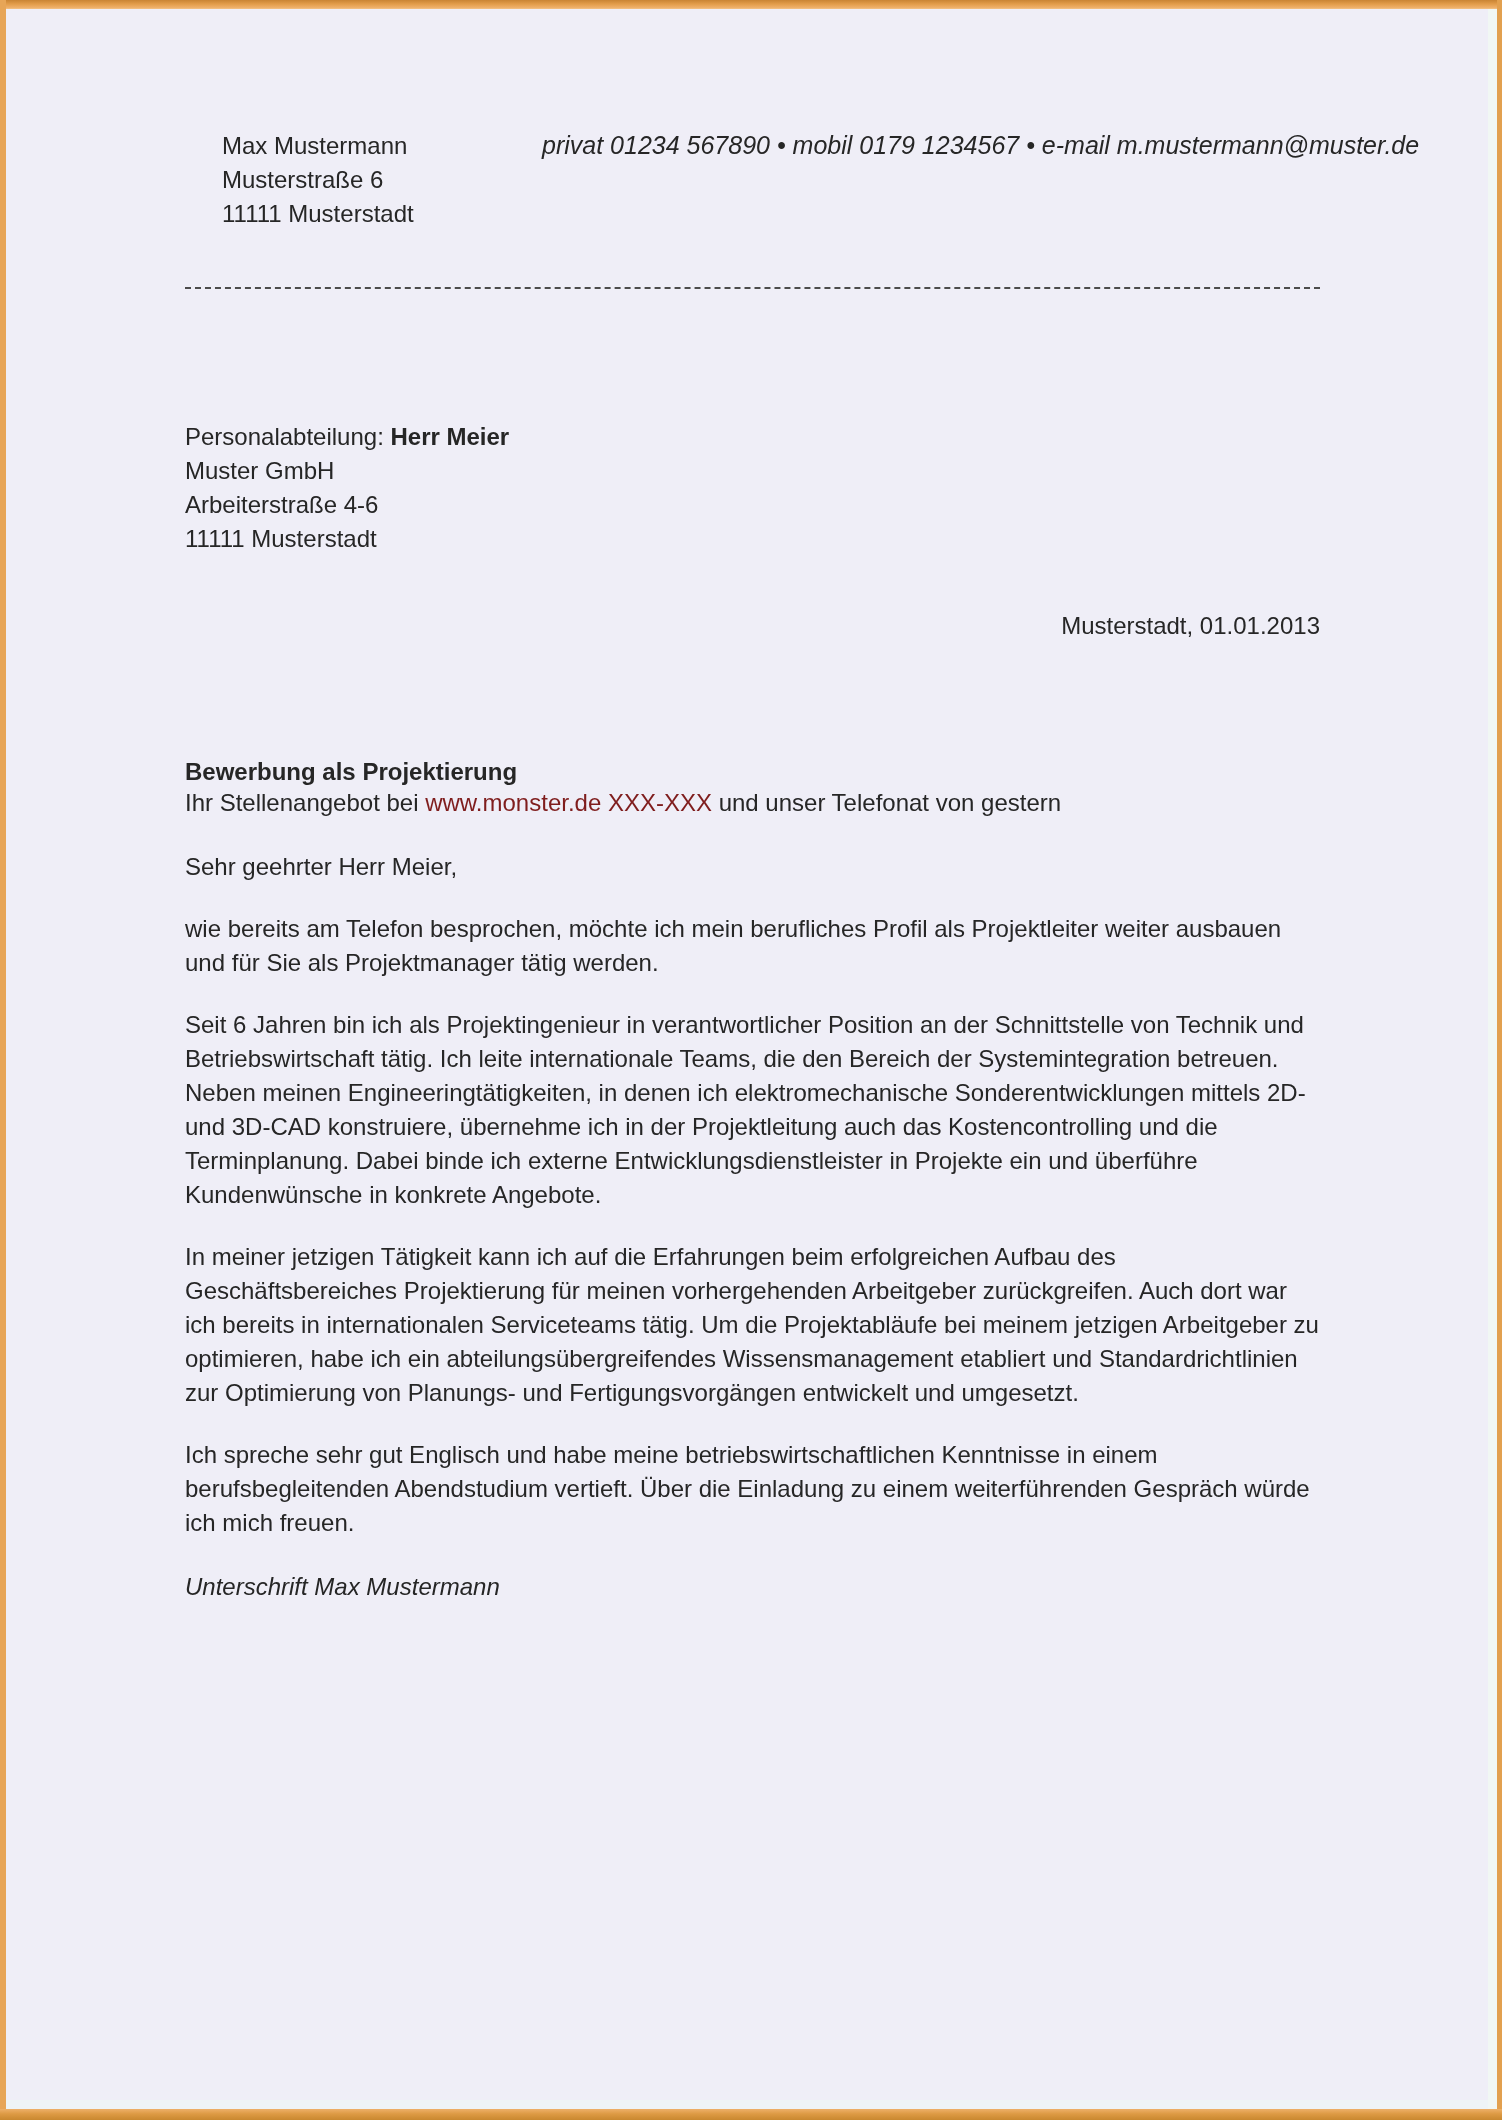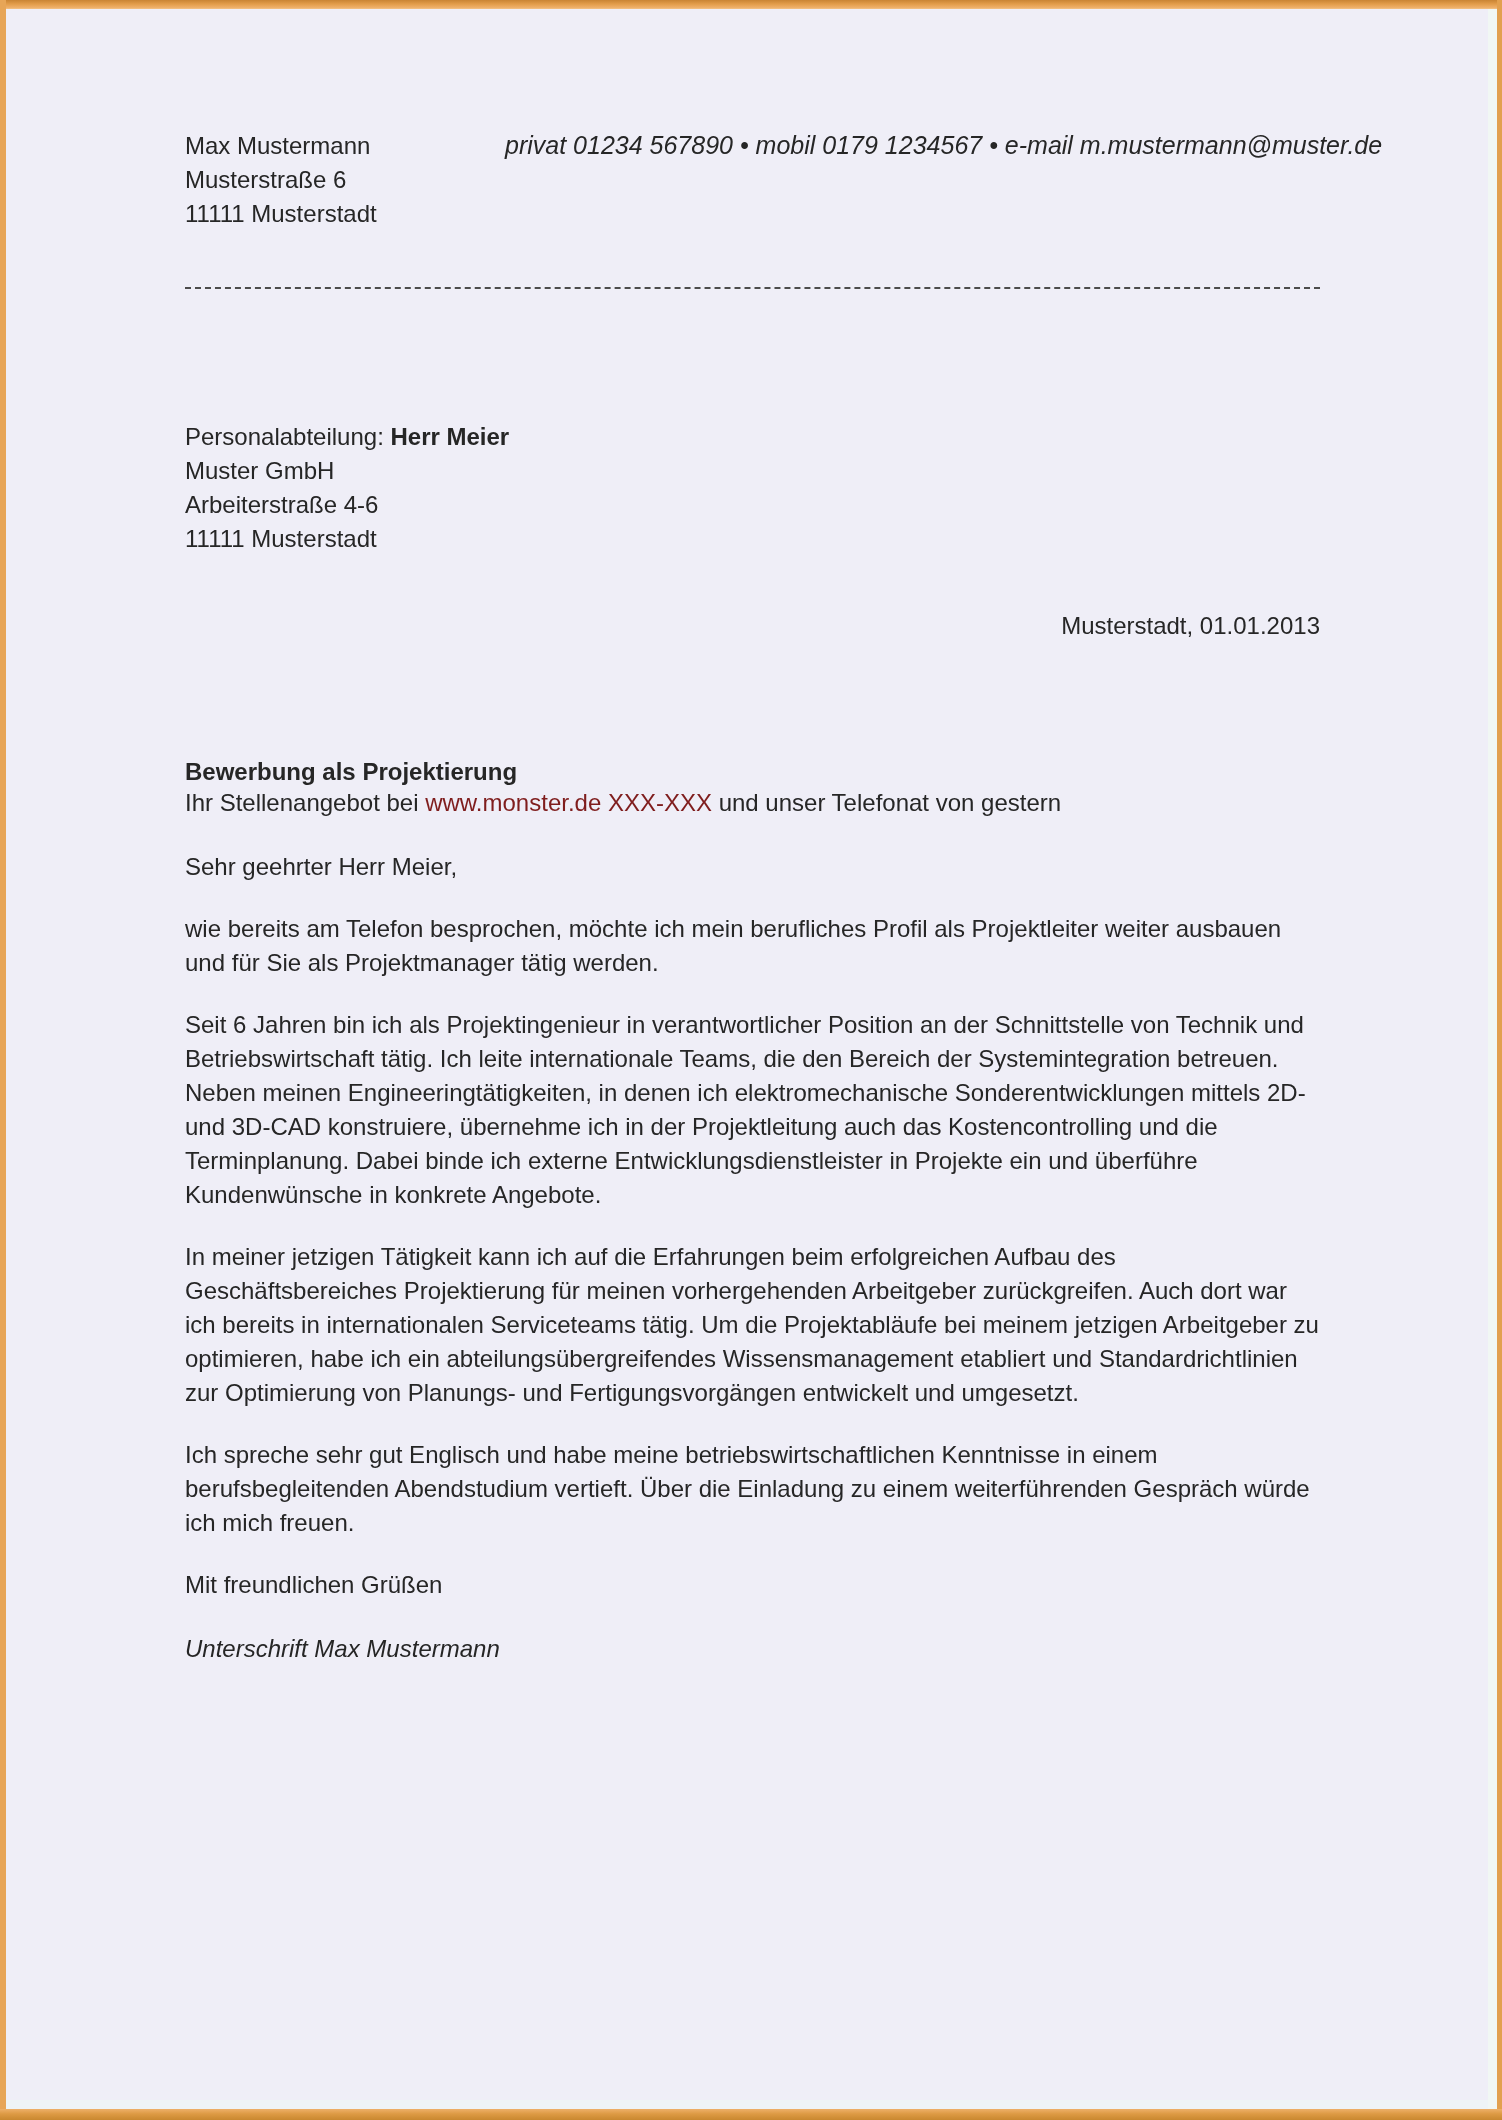--- a/index.html
+++ b/index.html
@@ -46,20 +46,21 @@
     top: 9px; left: 185px;
     width: 1135px;
     font-size: 24px;
     line-height: 34px;
   }
 
   .header-row {
     display: flex;
     align-items: baseline;
     margin-top: 119px;
+    margin-left: 37px;
   }
   .sender-block { width: 320px; flex-shrink: 0; }
   .contact-line { font-size: 25px; line-height: 34px; white-space: nowrap; font-style: italic; }
 
   .dashed-separator {
     margin-top: 56px;
     border-top: 2px dashed #4b4b4b;
     height: 0;
     width: 100%;
   }
@@ -119,17 +120,16 @@
     <div class="subject-ref"><span>Ihr Stellenangebot bei </span><a class="link">www.monster.de XXX-XXX</a><span> und unser Telefonat von gestern</span></div>
   </div>
 
   <p class="salutation">Sehr geehrter Herr Meier,</p>
 
   <p class="para">wie bereits am Telefon besprochen, möchte ich mein berufliches Profil als Projektleiter weiter ausbauen und für Sie als Projektmanager tätig werden.</p>
   <p class="para">Seit 6 Jahren bin ich als Projektingenieur in verantwortlicher Position an der Schnittstelle von Technik und Betriebswirtschaft tätig. Ich leite internationale Teams, die den Bereich der Systemintegration betreuen. Neben meinen Engineeringtätigkeiten, in denen ich elektromechanische Sonderentwicklungen mittels 2D- und 3D-CAD konstruiere, übernehme ich in der Projektleitung auch das Kostencontrolling und die Terminplanung. Dabei binde ich externe Entwicklungsdienstleister in Projekte ein und überführe Kundenwünsche in konkrete Angebote.</p>
   <p class="para">In meiner jetzigen Tätigkeit kann ich auf die Erfahrungen beim erfolgreichen Aufbau des Geschäftsbereiches Projektierung für meinen vorhergehenden Arbeitgeber zurückgreifen. Auch dort war ich bereits in internationalen Serviceteams tätig. Um die Projektabläufe bei meinem jetzigen Arbeitgeber zu optimieren, habe ich ein abteilungsübergreifendes Wissensmanagement etabliert und Standardrichtlinien zur Optimierung von Planungs- und Fertigungsvorgängen entwickelt und umgesetzt.</p>
   <p class="para">Ich spreche sehr gut Englisch und habe meine betriebswirtschaftlichen Kenntnisse in einem berufsbegleitenden Abendstudium vertieft. Über die Einladung zu einem weiterführenden Gespräch würde ich mich freuen.</p>
 
-  <p class="closing">Mit freundlichen Grüßen</p>
 
   <p class="signature">Unterschrift Max Mustermann</p>
 
 </div>
 
 </body></html>

